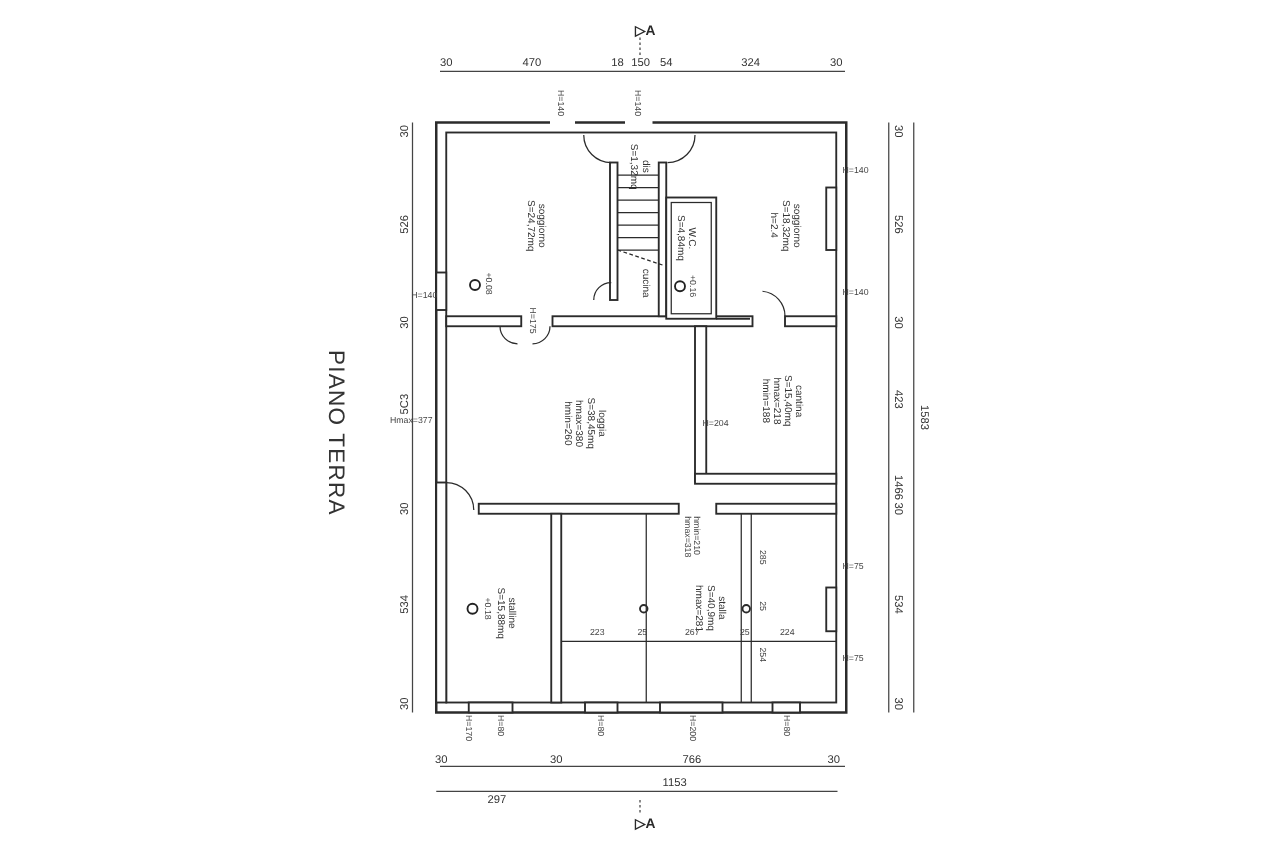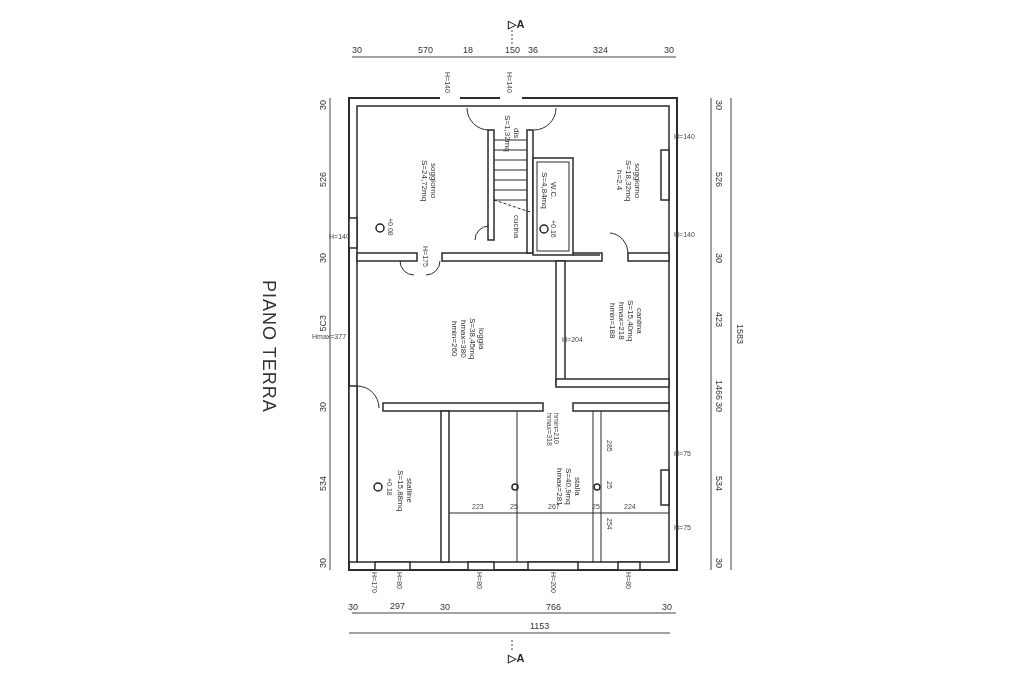--- a/index.html
+++ b/index.html
@@ -103,29 +103,29 @@
 <div class="abs" style="left:508px;top:18px;font-size:11px;font-weight:bold;">
   <span>▷</span><span>A</span>
 </div>
 <div class="abs" style="left:508px;top:652px;font-size:11px;font-weight:bold;">
   <span>▷</span><span>A</span>
 </div>
 
 <div class="vtxt90" style="left:258px;top:280px;font-size:18px;letter-spacing:1px;color:#333;">PIANO TERRA</div>
 
 <div class="dim" style="left:352px;top:45px;">30</div>
-<div class="dim" style="left:418px;top:45px;">570</div>
-<div class="dim" style="left:463px;top:45px;">18</div>
+<div class="dim" style="left:418px;top:45px;">470</div>
+<div class="dim" style="left:489px;top:45px;">18</div>
 <div class="dim" style="left:505px;top:45px;">150</div>
-<div class="dim" style="left:528px;top:45px;">36</div>
+<div class="dim" style="left:528px;top:45px;">54</div>
 <div class="dim" style="left:593px;top:45px;">324</div>
 <div class="dim" style="left:664px;top:45px;">30</div>
 
 <div class="dim" style="left:348px;top:602px;">30</div>
-<div class="dim" style="left:390px;top:601px;">297</div>
+<div class="dim" style="left:390px;top:634px;">297</div>
 <div class="dim" style="left:440px;top:602px;">30</div>
 <div class="dim" style="left:546px;top:602px;">766</div>
 <div class="dim" style="left:662px;top:602px;">30</div>
 <div class="dim" style="left:530px;top:621px;">1153</div>
 
 <div class="vtxt dim" style="left:318px;top:100px;">30</div>
 <div class="vtxt dim" style="left:318px;top:172px;">526</div>
 <div class="vtxt dim" style="left:318px;top:253px;">30</div>
 <div class="vtxt dim" style="left:318px;top:315px;">5C3</div>
 <div class="vtxt dim" style="left:318px;top:402px;">30</div>

